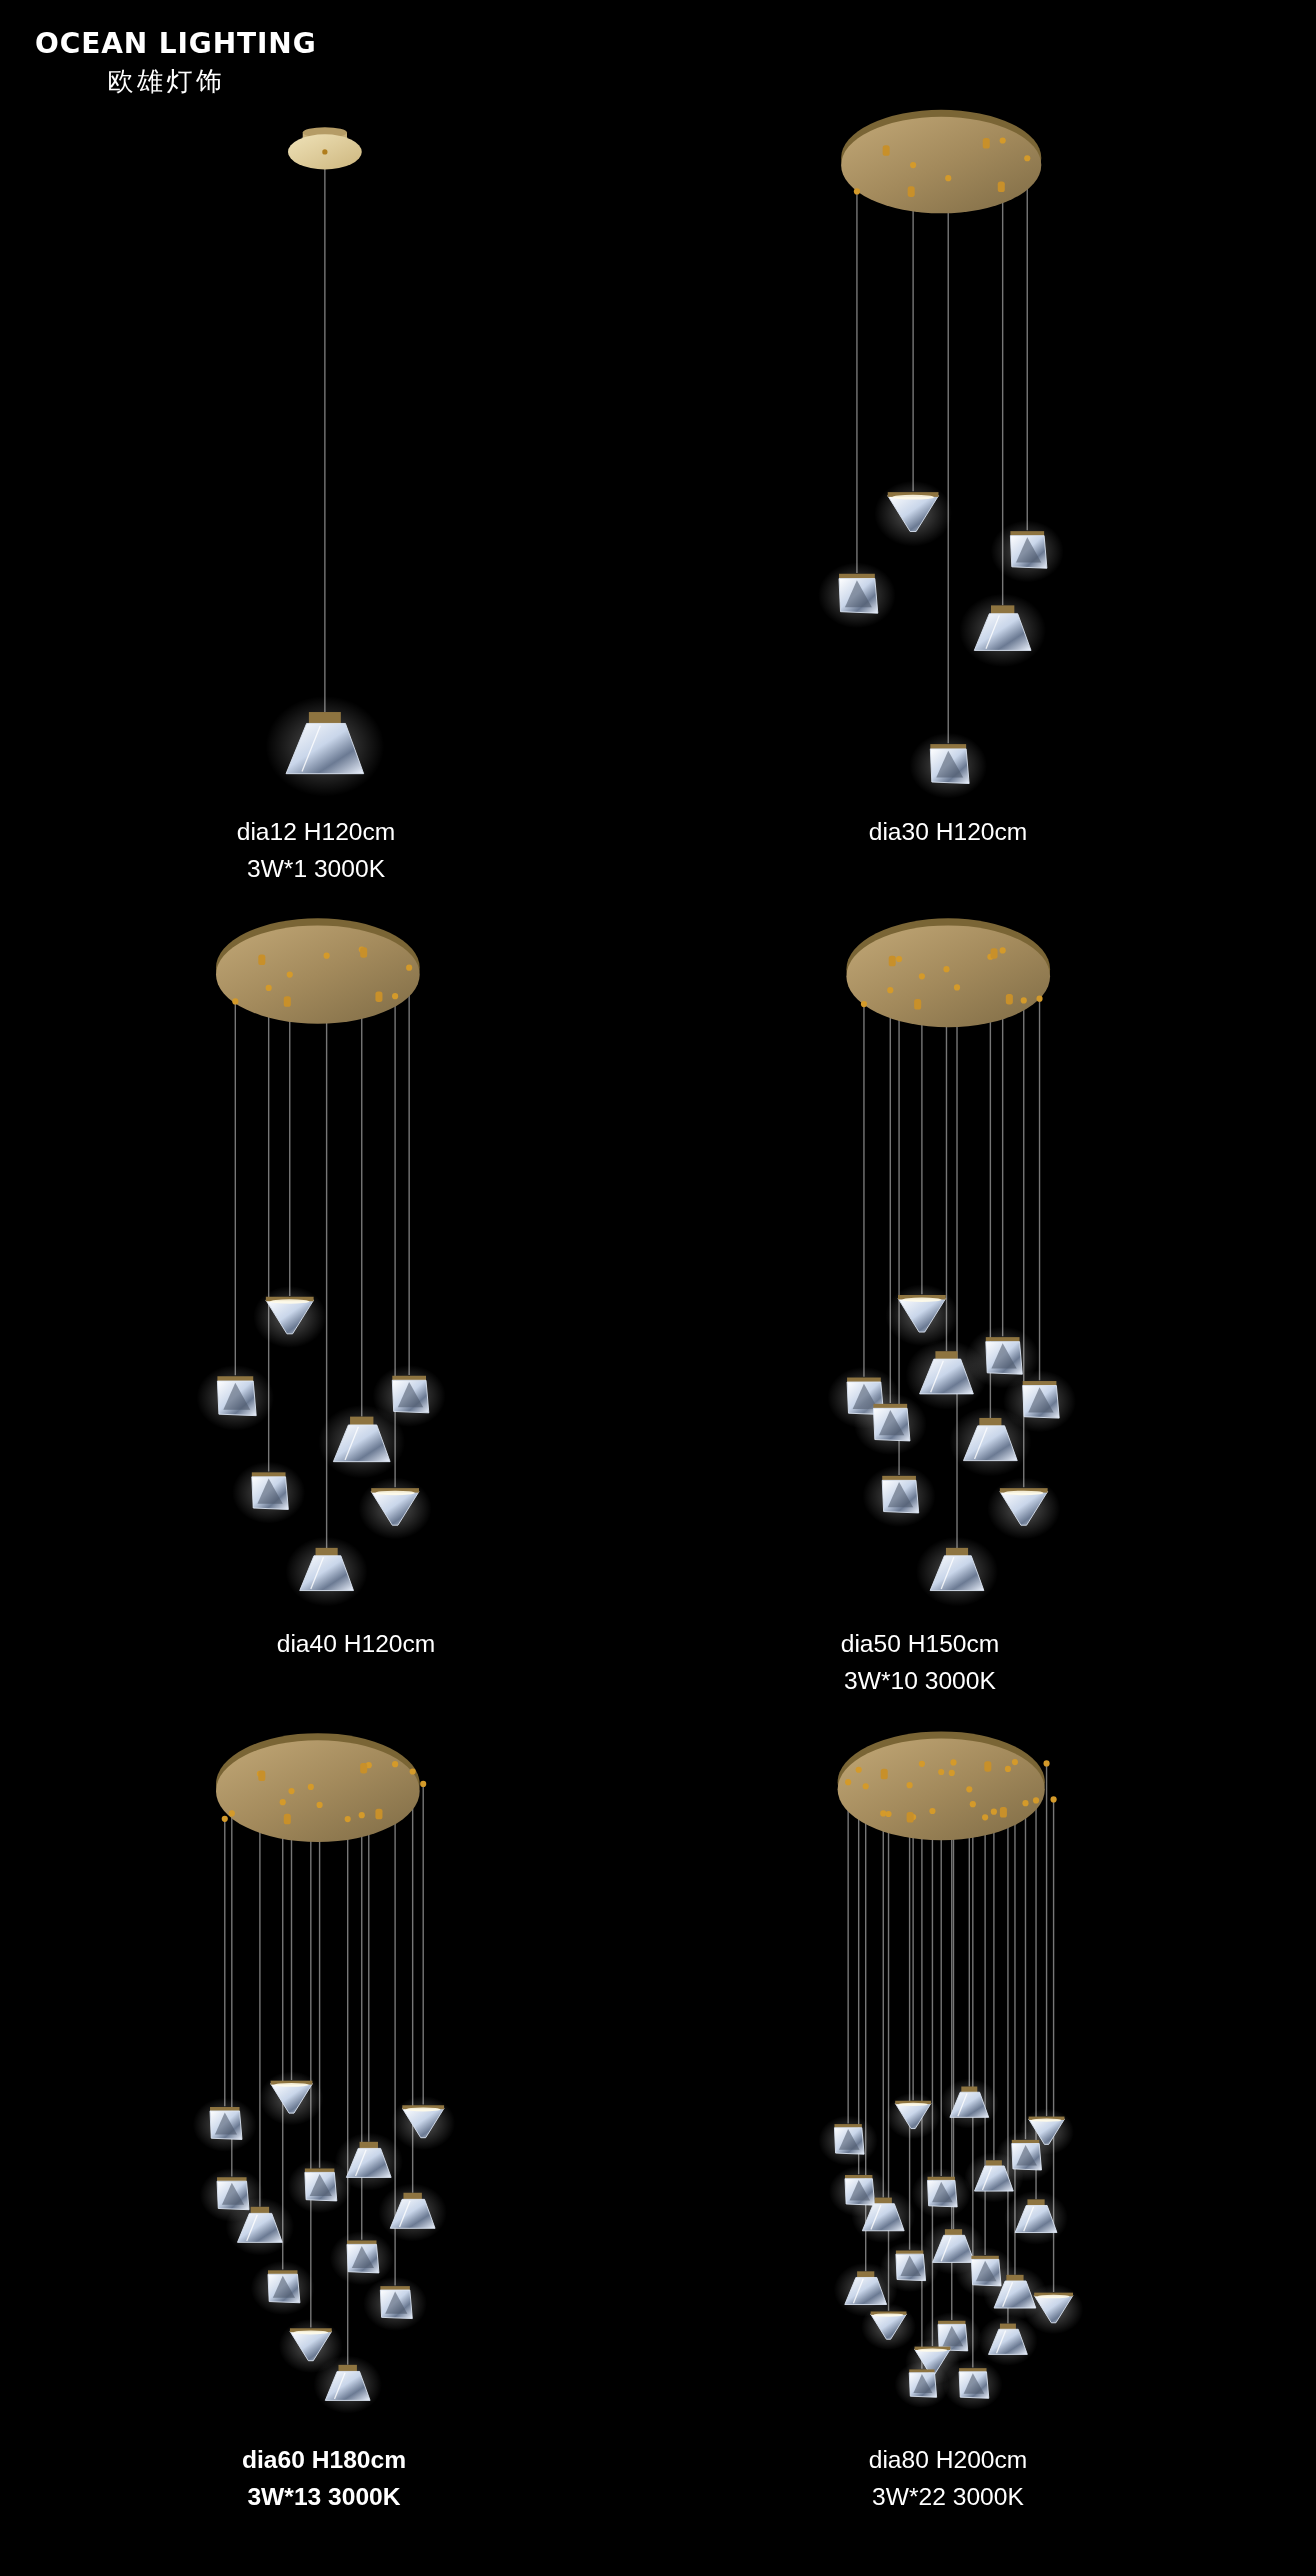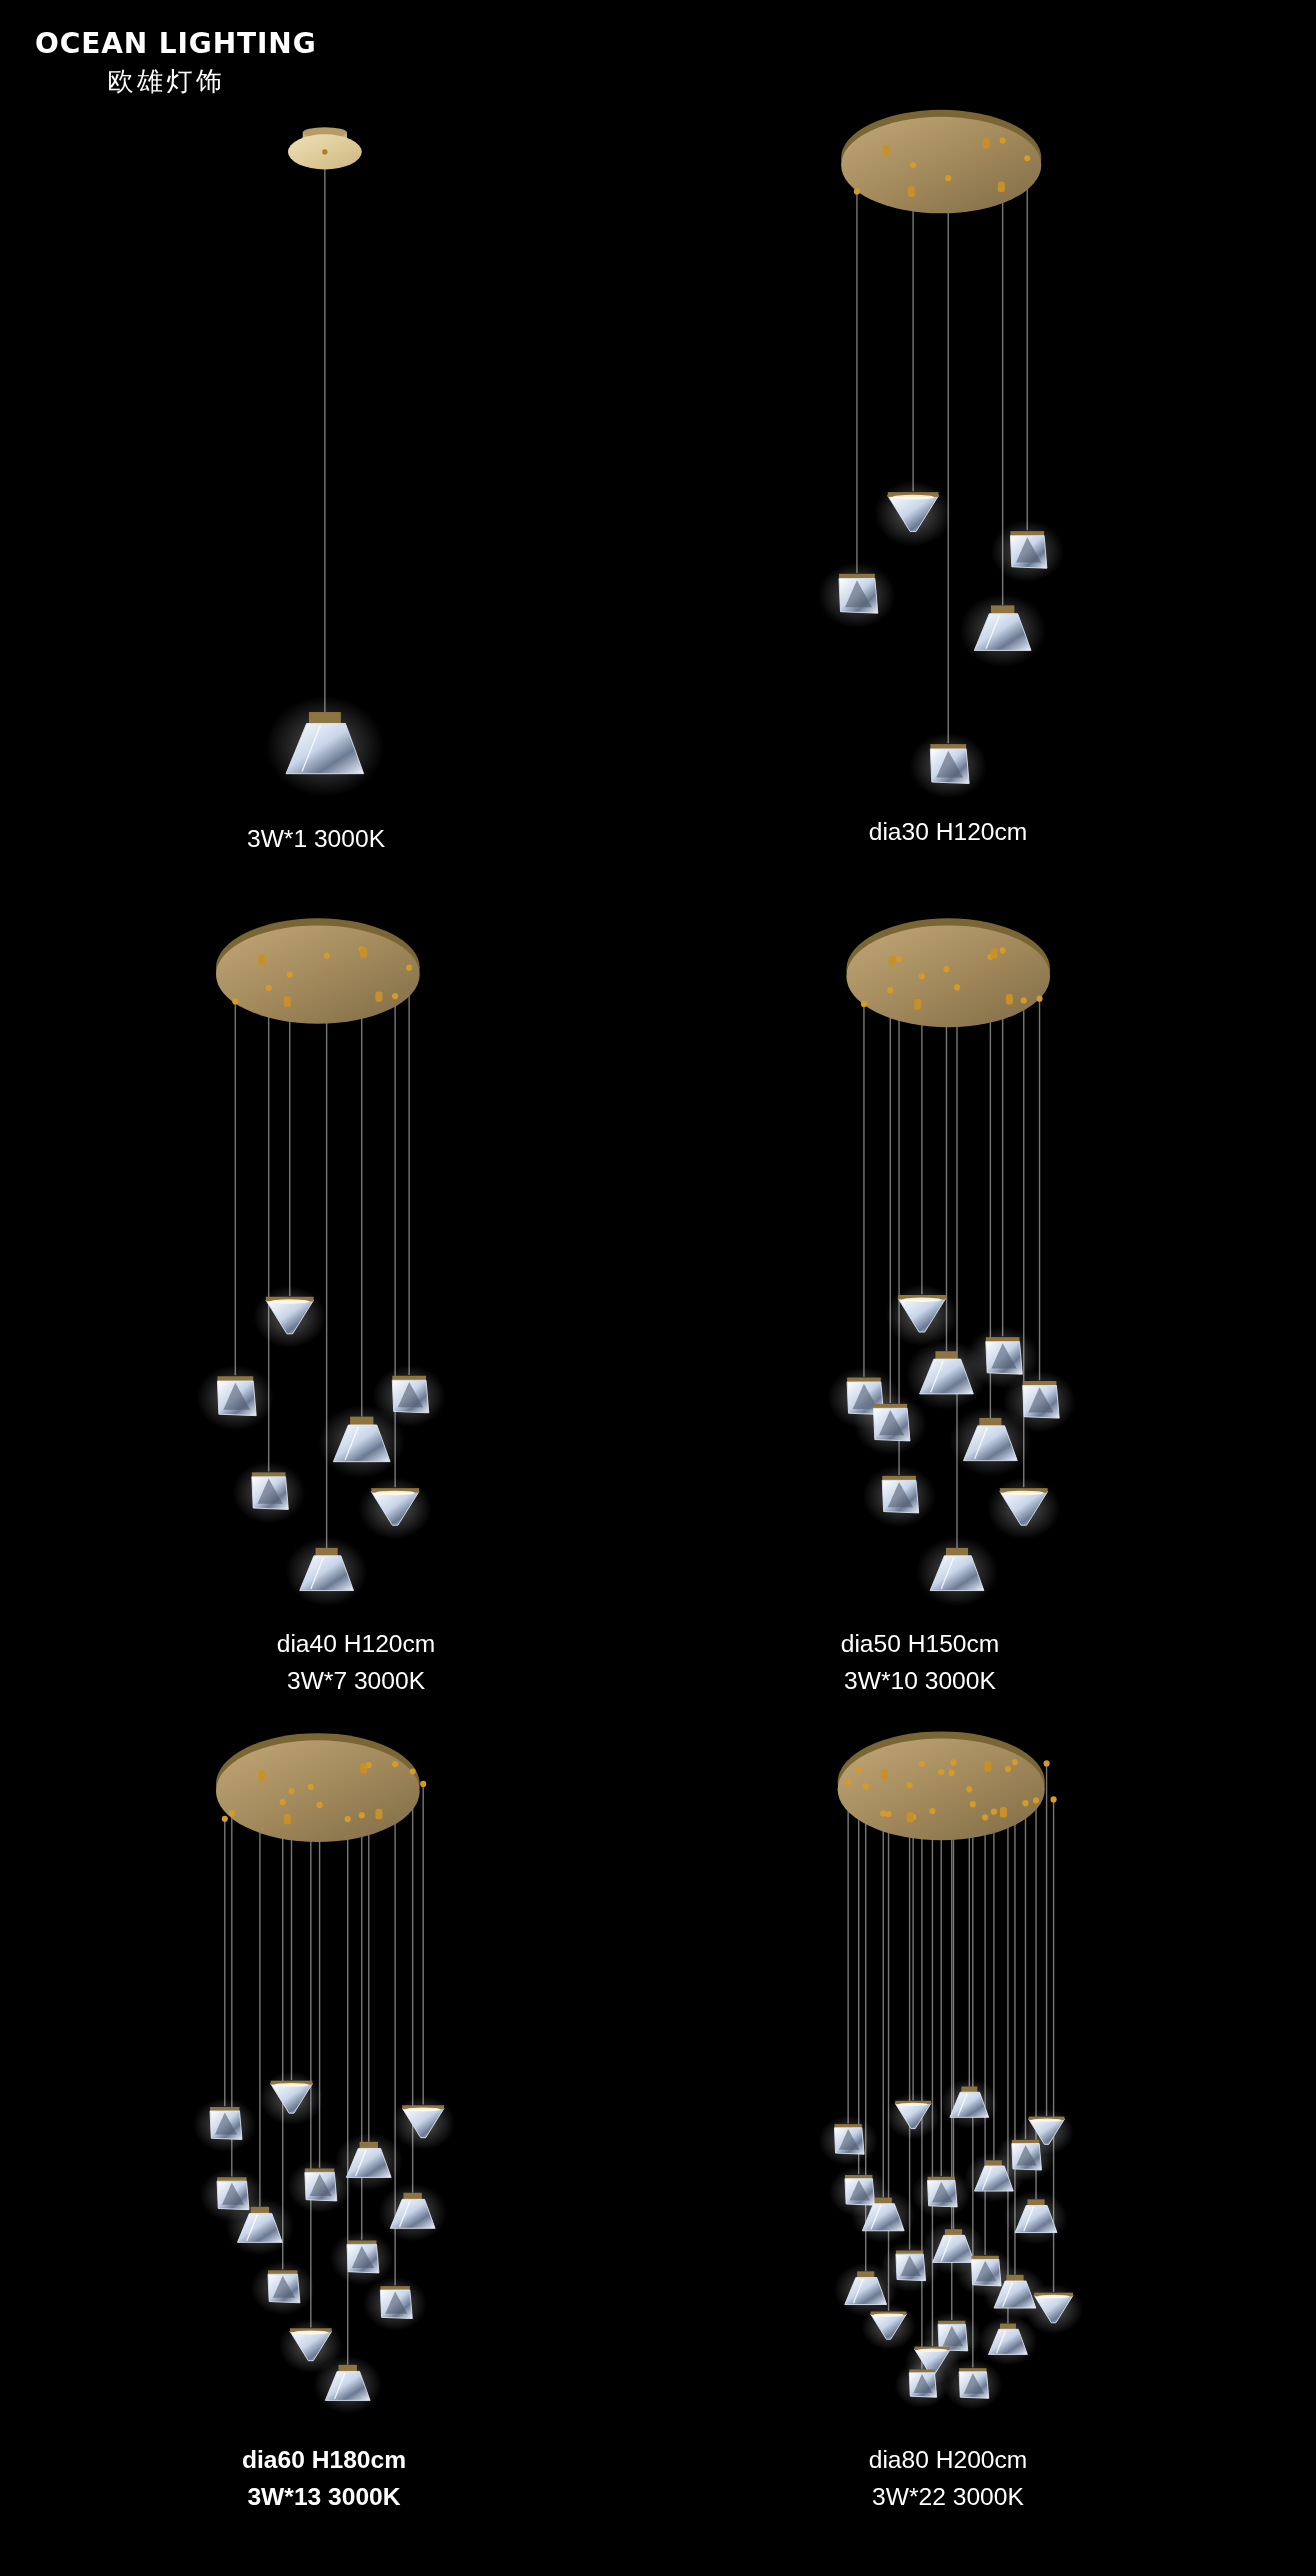--- a/index.html
+++ b/index.html
@@ -547,28 +547,28 @@
         <ellipse cx="1050" cy="2716" rx="31.200000000000003" ry="26.400000000000002" fill="url(#glow)"></ellipse>
         <rect x="1035.6" y="2698.72" width="28.799999999999997" height="3.84" fill="#8e7440"></rect>
         <polygon points="1035.6,2702.56 1064.4,2702.56 1066.8,2730.4 1036.8,2729.2" fill="url(#crystalGrad)" stroke="#dfe8f6" stroke-width="1"></polygon>
         <polygon points="1050,2704 1062,2725.6 1040.4,2725.6" fill="#4a5568" opacity="0.55"></polygon>
       </g>
     </g>
   </svg>
 
 <div id="specs">
     <div class="spec" style="left: 0px; top: 817px;">
+      <span class="l1">dia12 H120cm</span>
       <span class="l2">3W*1 3000K</span>
     </div>
     <div class="spec" style="left: 632px; top: 817px;">
       <span class="l1">dia30 H120cm</span>
     </div>
     <div class="spec" style="left: 0px; top: 1629px; padding-left: 40px;">
       <span class="l1">dia40 H120cm</span>
-      <span class="l2">3W*7 3000K</span>
     </div>
     <div class="spec" style="left: 604px; top: 1629px;">
       <span class="l1">dia50 H150cm</span>
       <span class="l2">3W*10 3000K</span>
     </div>
     <div class="spec" style="left: 8px; top: 2445px; font-weight: bold;">
       <span class="l1">dia60 H180cm</span>
       <span class="l2">3W*13 3000K</span>
     </div>
     <div class="spec" style="left: 632px; top: 2445px;">

